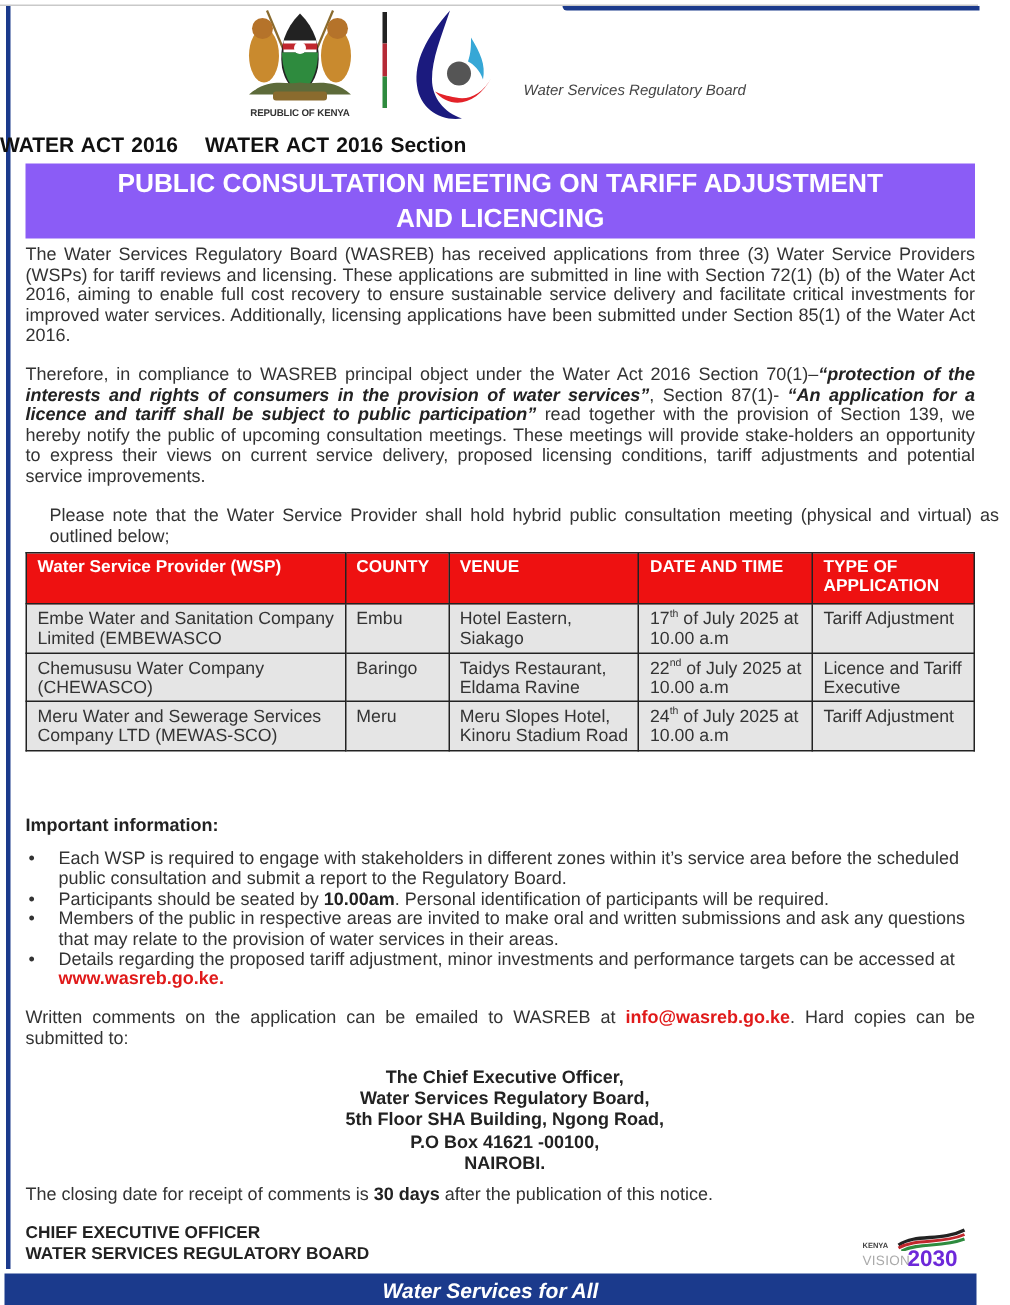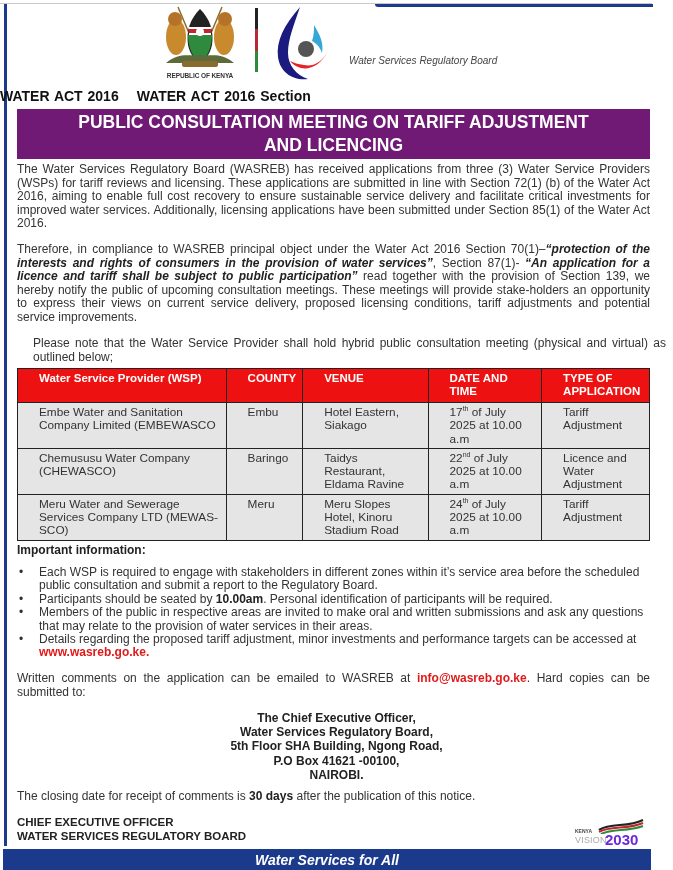--- a/index.html
+++ b/index.html
@@ -15,32 +15,32 @@
   .coat-label { position: absolute; left: 160px; top: 72px; width: 80px; font-size: 6.5px; font-weight: bold; color: #333; letter-spacing: -0.1px; text-align: center; }
   .flag-divider { position: absolute; left: 255px; top: 8px; width: 3px; height: 64px; }
   .flag-divider span { display: block; height: 33.3%; }
   .drop-logo { position: absolute; left: 270px; top: 3px; width: 80px; height: 80px; }
   .wasreb-name { position: absolute; left: 340px; top: 14px; font-size: 40px; font-weight: bold; color: #1b1a7e; letter-spacing: 0.5px; line-height: 1; }
   .wasreb-sub { position: absolute; left: 349px; top: 55px; font-size: 10px; font-style: italic; color: #444; }
 
   .act-line { position: absolute; left: 0; top: 88px; width: 673px; text-align: left; font-size: 14px; font-weight: bold; color: #111; word-spacing: 1px; }
   .act-line span + span { margin-left: 18px; }
 
-  .title-banner { position: absolute; left: 17px; top: 109px; width: 633px; height: 50px; background: #701a75; color: #fff; text-align: center; font-size: 17.5px; font-weight: bold; line-height: 23px; padding-top: 2px; }
+  .title-banner { position: absolute; left: 17px; top: 109px; width: 633px; height: 50px; background: #8b5cf6; color: #fff; text-align: center; font-size: 17.5px; font-weight: bold; line-height: 23px; padding-top: 2px; }
 
   .body-text { position: absolute; left: 17px; width: 633px; font-size: 12px; line-height: 13.5px; color: #333; text-align: justify; }
   .p1 { top: 163px; }
   .p2 { top: 243px; }
   .p3 { top: 337px; margin-left: 16px; }
   .bi { font-weight: bold; font-style: italic; color: #222; }
   .b { font-weight: bold; color: #222; }
   .red-link { color: #e01a1a; font-weight: bold; }
 
   .wsp-table { position: absolute; left: 17px; top: 368px; width: 633px; border-collapse: collapse; font-size: 11.8px; color: #333; }
-  .wsp-table th, .wsp-table td { border: 1.6px solid #222; vertical-align: top; text-align: left; padding: 3px 6px 2px 21px; line-height: 13.3px; }
+  .wsp-table th, .wsp-table td { border: 1.6px solid #222; vertical-align: top; text-align: left; padding: 3px 6px 2px 7px; line-height: 13.3px; }
   .wsp-table th { background: #ee1111; color: #fff; font-weight: bold; font-size: 11.5px; height: 34px; }
   .wsp-table td { background: #e5e5e5; }
   .wsp-table sup { font-size: 7px; line-height: 0; }
   .c1 { width: 213px; } .c2 { width: 69px; } .c3 { width: 127px; margin-top: 20px; } .c4 { width: 116px; } .c5 { width: 108px; }
 
   .info-heading { position: absolute; left: 17px; top: 543px; font-size: 12px; font-weight: bold; color: #222; }
   .bullets { position: absolute; left: 17px; top: 566px; width: 633px; list-style: none; font-size: 12px; line-height: 13.4px; color: #333; }
   .bullets li { position: relative; padding-left: 22px; margin-bottom: 0; }
   .bullets li .dot { position: absolute; left: 2px; top: 0; }
 
@@ -133,21 +133,21 @@
       <td>Embu</td>
       <td>Hotel Eastern, Siakago</td>
       <td><span>17</span><sup>th</sup><span> of July 2025 at 10.00 a.m</span></td>
       <td>Tariff Adjustment</td>
     </tr>
     <tr>
       <td>Chemususu Water Company (CHEWASCO)</td>
       <td>Baringo</td>
       <td>Taidys Restaurant, Eldama Ravine</td>
       <td><span>22</span><sup>nd</sup><span> of July 2025 at 10.00 a.m</span></td>
-      <td>Licence and Water Adjustment</td>
+      <td>Licence and Tariff Executive</td>
     </tr>
     <tr>
       <td>Meru Water and Sewerage Services Company LTD (MEWAS-SCO)</td>
       <td>Meru</td>
       <td>Meru Slopes Hotel, Kinoru Stadium Road</td>
       <td><span>24</span><sup>th</sup><span> of July 2025 at 10.00 a.m</span></td>
       <td>Tariff Adjustment</td>
     </tr>
   </tbody>
 </table>

